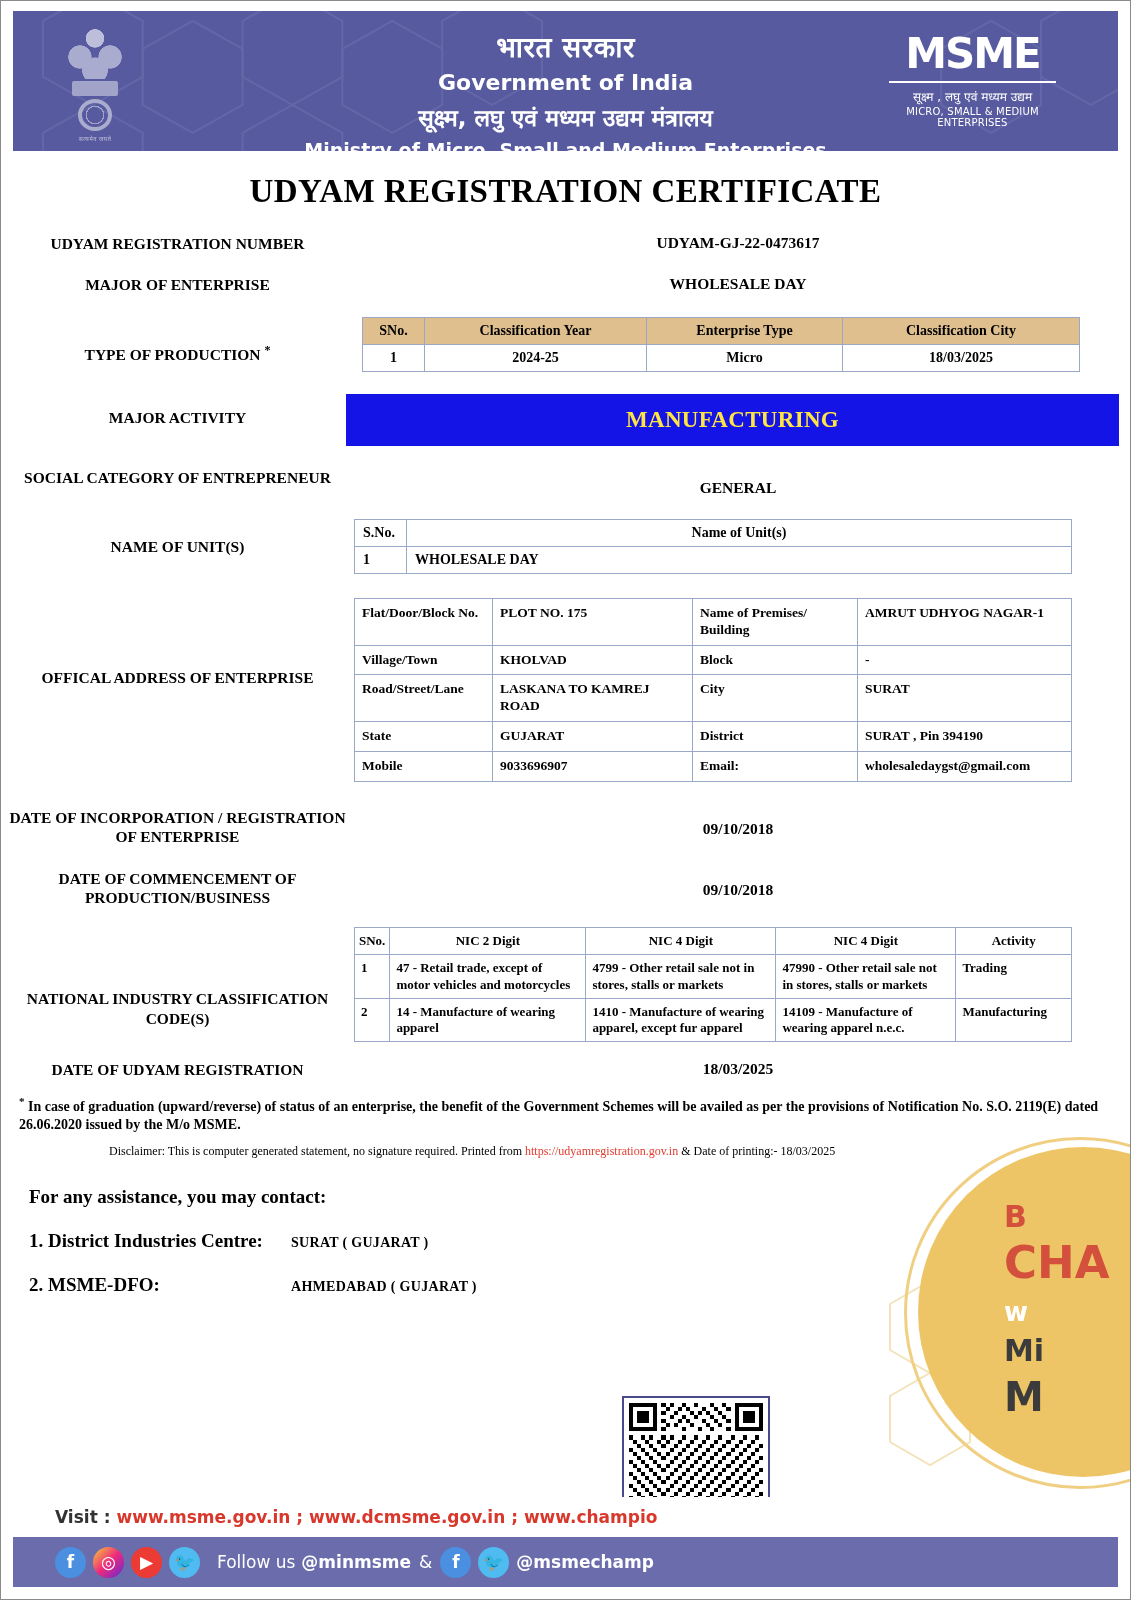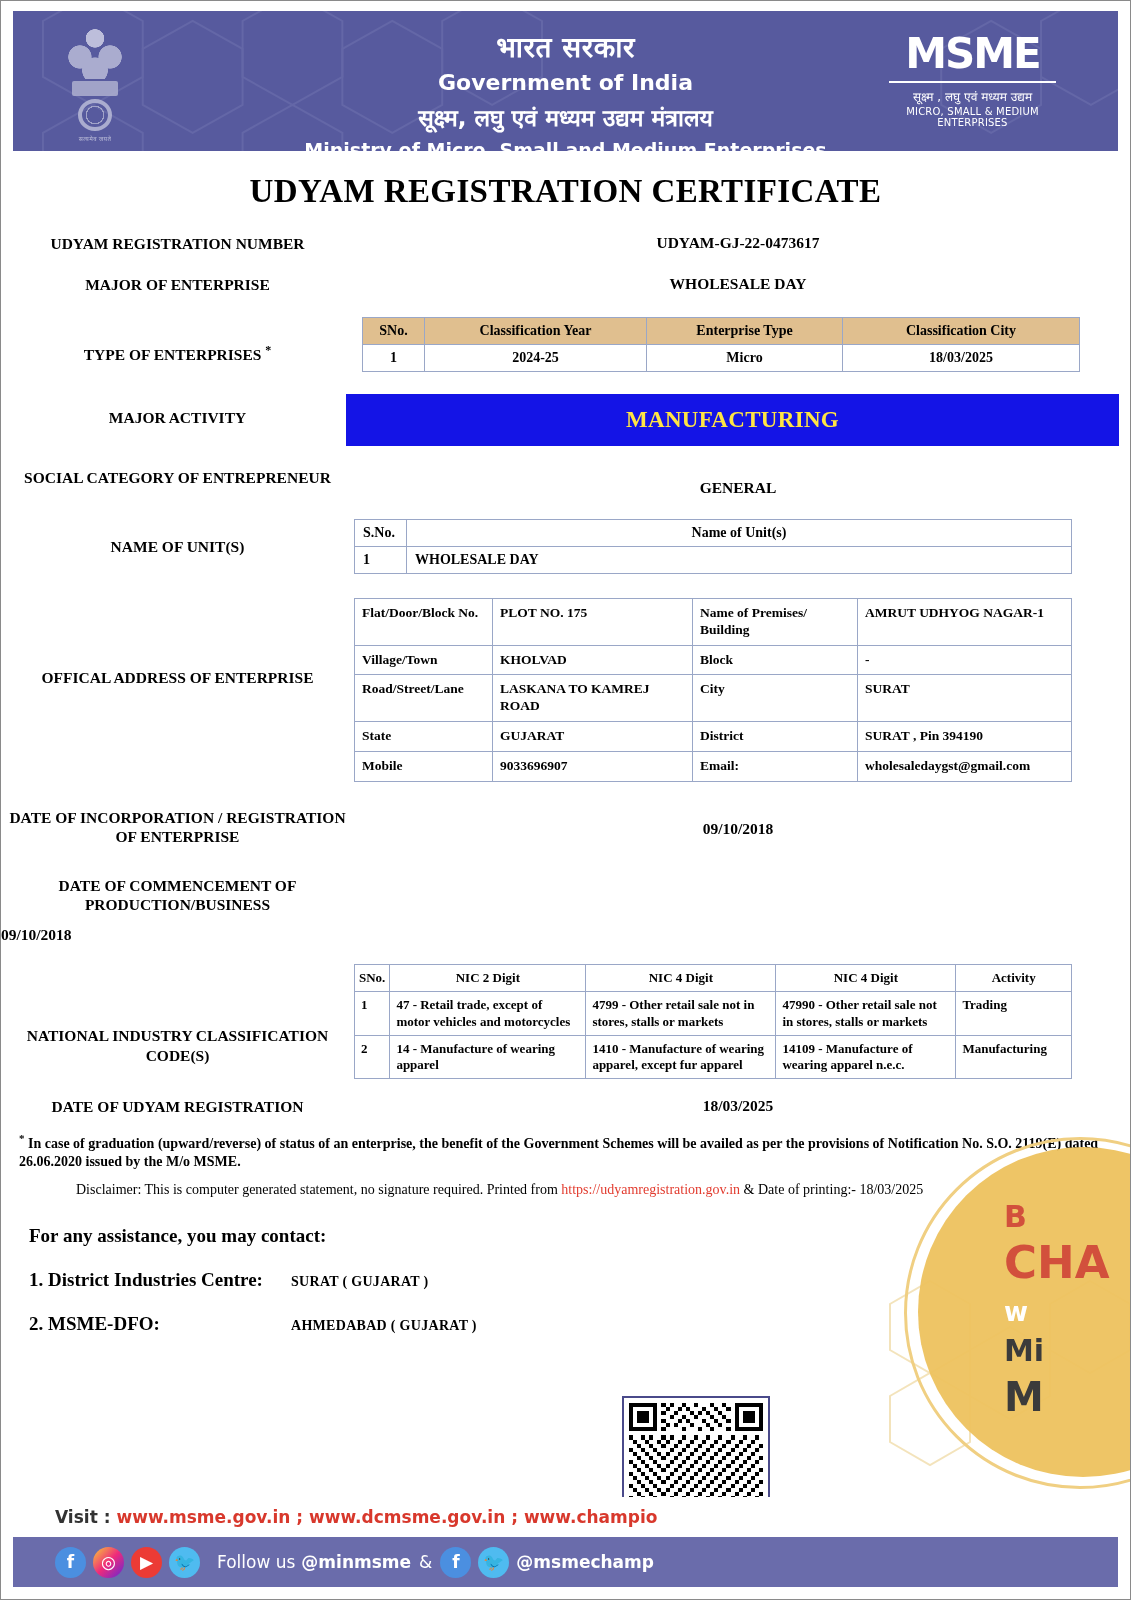--- a/index.html
+++ b/index.html
@@ -183,22 +183,22 @@
 
   
   .footnote {
     margin:14px 16px 0 18px;
     font-size:14px;
     font-weight:700;
     line-height:1.35;
   }
   .footnote .star { font-size:11px; vertical-align:super; }
   .disclaimer {
-    margin:9px 0 0 75px;
-    font-size:14px;
+    margin:9px 0 0 108px;
+    font-size:12px;
     line-height:1.3;
   }
   .disclaimer .url { color:#e23b2e; }
 
   .assist-title {
     margin:26px 0 0 28px;
     font-size:19px;
     font-weight:700;
   }
   .contact-row { display:flex; align-items:baseline; margin:22px 0 0 28px; }
@@ -346,21 +346,21 @@
 
   <div class="row r-name">
     <div class="lbl">MAJOR OF ENTERPRISE</div>
     <div class="val-area">
         <div class="val-center">WHOLESALE DAY</div>
       </div>
   </div>
 
   <div class="row" style="margin-top:22px;">
     <div class="lbl" style="padding-top:26px;">
-      <span>TYPE OF ENTERPRISES</span>
+      <span>TYPE OF PRODUCTION</span>
       <span style="font-size:12px;vertical-align:super;">*</span>
     </div>
     <div class="val-area">
       <table class="tbl-class">
         <thead>
           <tr>
             <th style="width:62px;">SNo.</th>
             <th style="width:222px;">Classification Year</th>
             <th style="width:196px;">Enterprise Type</th>
             <th>Classification City</th>
@@ -452,21 +452,21 @@
     </div>
   </div>
 
   <div class="row" style="margin-top:26px;">
     <div class="lbl">DATE OF INCORPORATION / REGISTRATION OF ENTERPRISE</div>
     <div class="val-area">
         <div class="val-center" style="margin-top:12px;">09/10/2018</div>
       </div>
   </div>
 
-  <div class="row" style="margin-top:29px;flex-direction:column;">
+  <div class="row" style="margin-top:22px;">
     <div class="lbl">DATE OF COMMENCEMENT OF PRODUCTION/BUSINESS</div>
     <div class="val-area">
         <div class="val-center" style="margin-top:12px;">09/10/2018</div>
       </div>
   </div>
 
   <div class="row" style="margin-top:20px;">
     <div class="lbl" style="padding-top:62px;">NATIONAL INDUSTRY CLASSIFICATION CODE(S)</div>
     <div class="val-area">
       <table class="tbl-nic">

